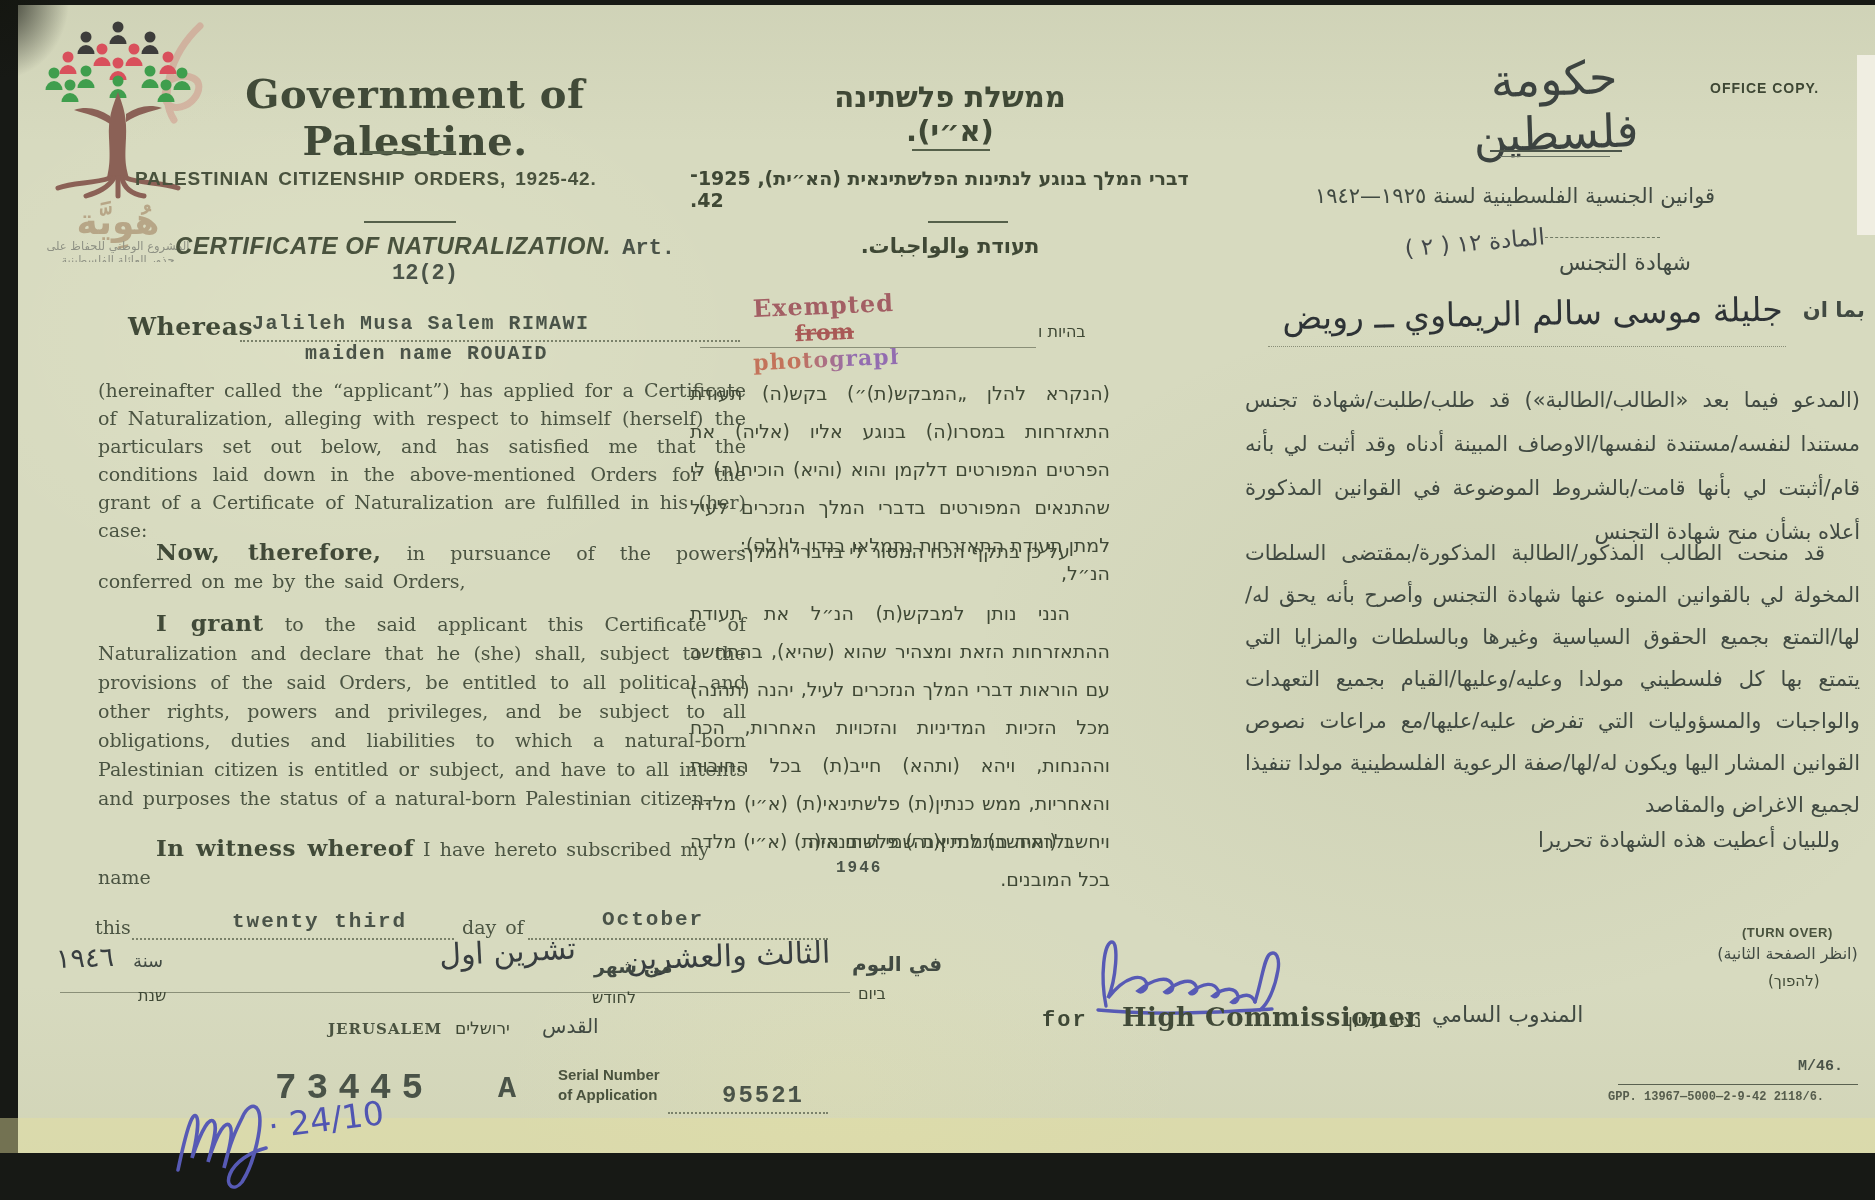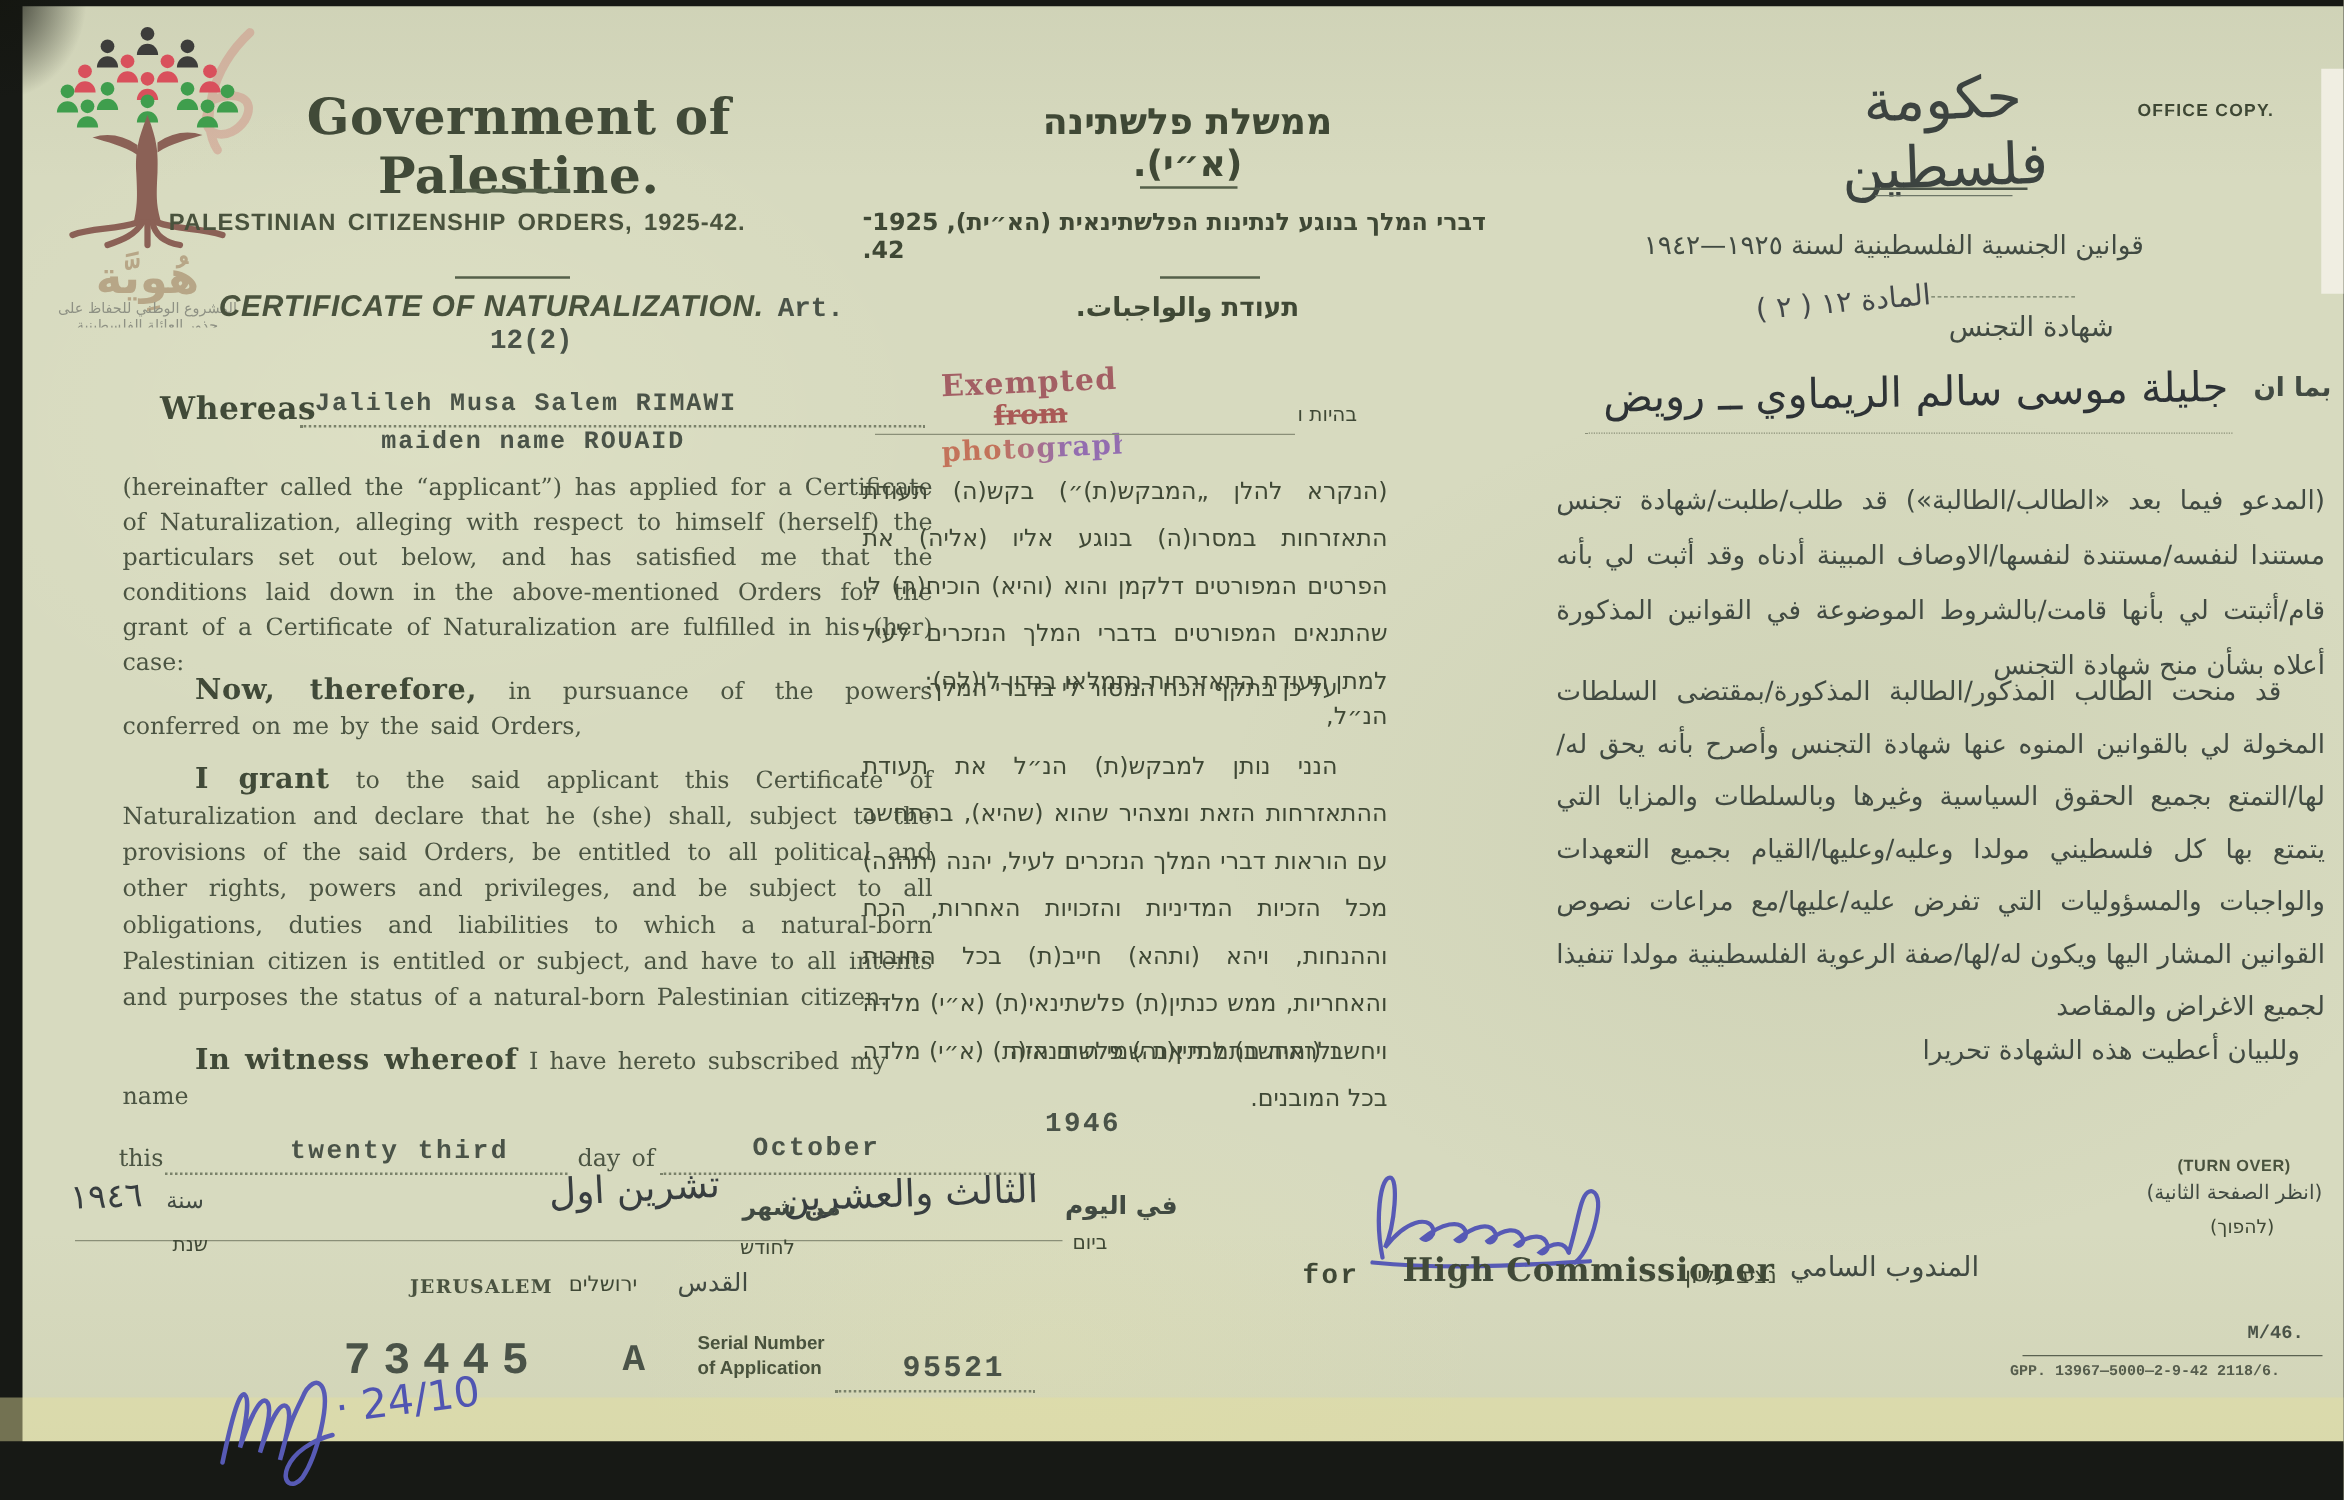--- a/index.html
+++ b/index.html
@@ -134,21 +134,21 @@
     <span class="gothic" style="font-size:23px;">In witness whereof</span>
     <span>I have hereto subscribed my name</span>
   </div>
 
   <div class="abs enbody" style="left:95px;top:913px;">this</div>
   <div class="abs dotline" style="left:132px;top:938px;width:322px;"></div>
   <div class="abs typed" style="left:232px;top:910px;font-size:21px;letter-spacing:2px;">twenty third</div>
   <div class="abs enbody" style="left:462px;top:913px;">day of</div>
   <div class="abs dotline" style="left:528px;top:938px;width:300px;"></div>
   <div class="abs typed" style="left:602px;top:908px;font-size:21px;letter-spacing:2px;">October</div>
-  <div class="abs typed" style="left:836px;top:887px;font-size:22px;letter-spacing:2px;">1946</div>
+  <div class="abs typed" style="left:836px;top:859px;font-size:16px;letter-spacing:2px;">1946</div>
 
   <div class="abs dotline" style="left:60px;top:992px;width:790px;border-bottom-style:solid;border-bottom-width:1px;border-color:#8a8f78;"></div>
   <div class="abs arb" style="left:852px;top:952px;font-size:20px;font-weight:bold;">في اليوم</div>
   <div class="abs heb" style="left:858px;top:984px;font-size:16px;">ביום</div>
   <div class="abs hw" style="left:608px;top:938px;width:240px;direction:rtl;font-size:30px;transform:rotate(-2deg);text-align:center;">الثالث والعشرين</div>
   <div class="abs arb" style="left:594px;top:955px;font-size:19px;font-weight:bold;">من شهر</div>
   <div class="abs heb" style="left:592px;top:988px;font-size:16px;">לחודש</div>
   <div class="abs hw" style="left:420px;top:934px;width:175px;direction:rtl;font-size:30px;transform:rotate(-3deg);text-align:center;">تشرين اول</div>
   <div class="abs arb" style="left:133px;top:950px;font-size:18px;">سنة</div>
   <div class="abs heb" style="left:138px;top:986px;font-size:16px;">שנת</div>

